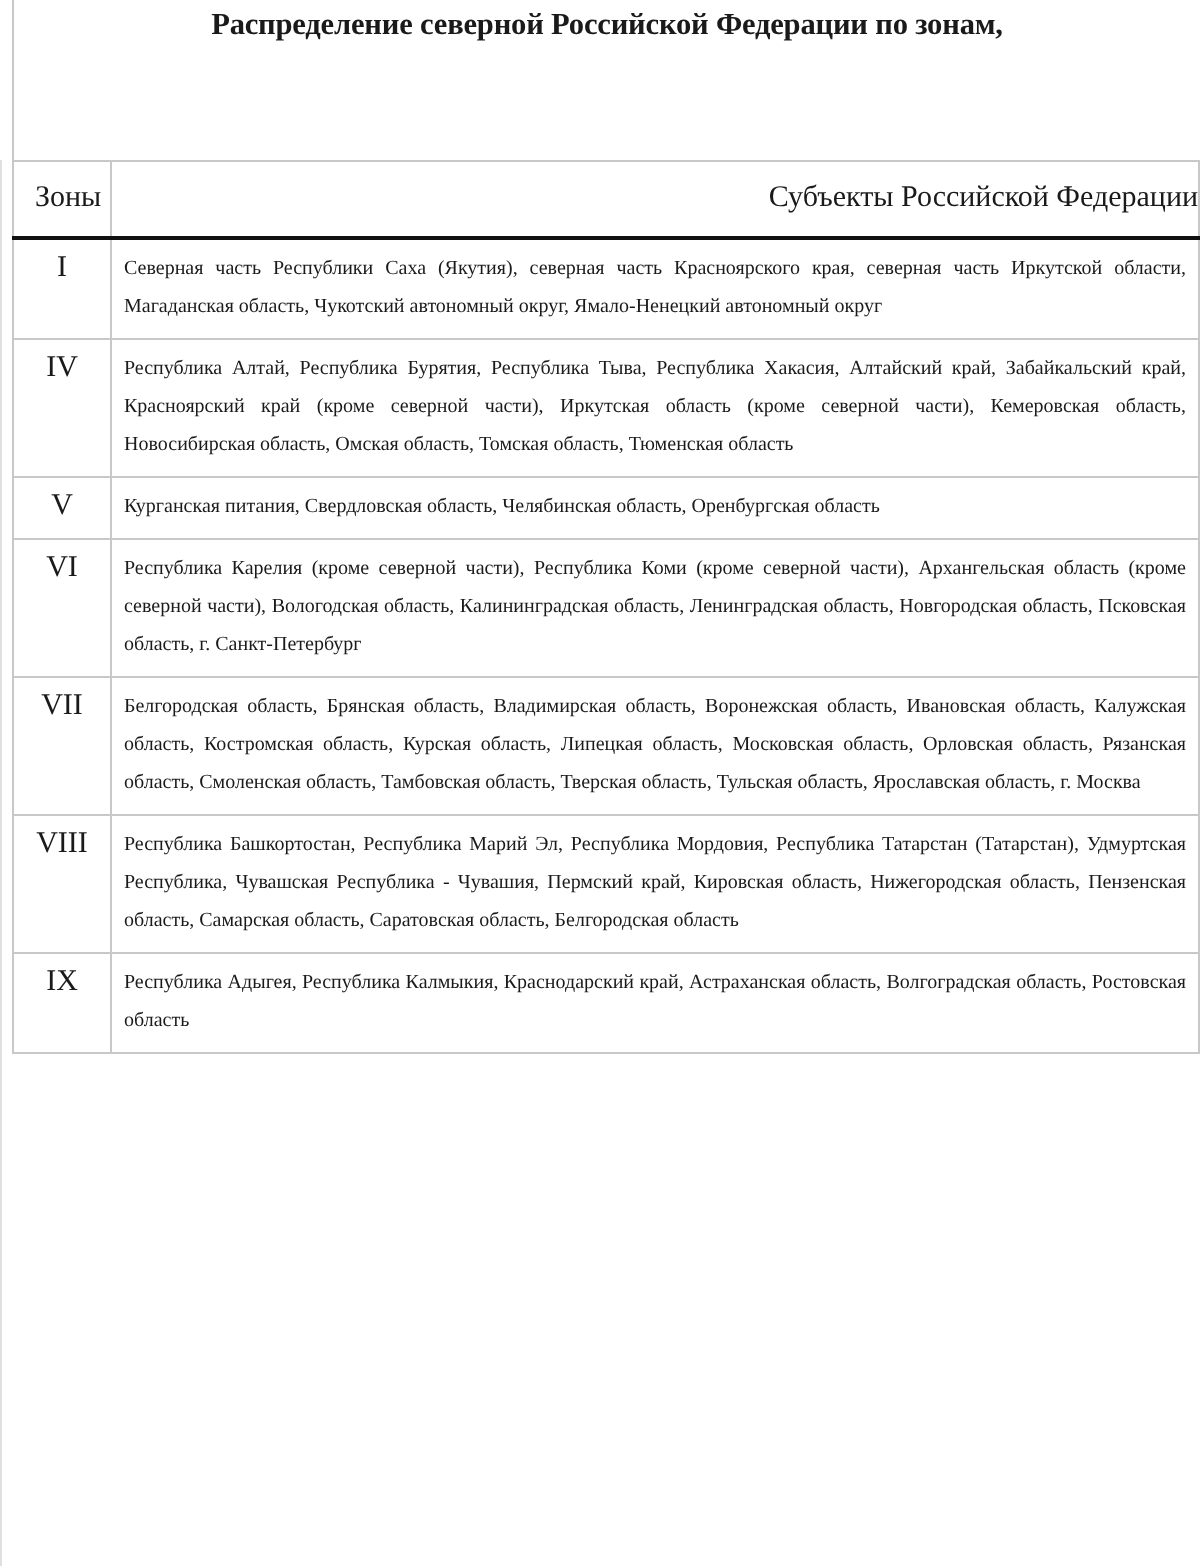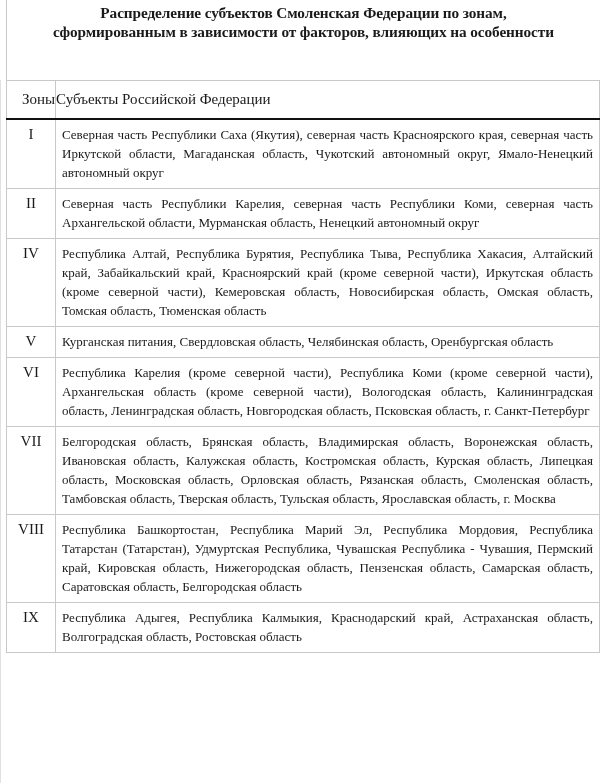--- a/index.html
+++ b/index.html
@@ -29,63 +29,58 @@
     table.zones td, table.zones th {
       border: 1px solid #c8c8c8;
       vertical-align: top;
     }
     table.zones th {
       font-weight: normal;
       height: 37px; padding: 0;
       vertical-align: middle;
       border-bottom: 2px solid #111;
     }
-    th.col-zone { width: 42px; text-align: right; padding-left: 6px !important; }
-    th.col-subj { text-align: left; }
+    th.col-zone { width: 42px; text-align: center; padding-left: 6px !important; }
+    th.col-subj { text-align: right; }
     td.zone {
       width: 42px; text-align: center; padding: 6px 0 0 0;
       font-size: 15px;
     }
     td.subj {
       padding: 5px 6px 6px 6px;
       text-align: justify;
       line-height: 19px;
-      font-size: 13px;
+      font-size: 10px;
     }
     .left-edge {
       position: absolute; left: 0; top: 80px; width: 1px; height: 703px; background: #e0e0e0;
     }
   </style>
 </head>
 <body>
 
 <div class="title-box">
   <div class="title">
-    <span>Распределение субъектов Смоленская Федерации по зонам,</span>
-    <span>сформированным в зависимости от факторов, влияющих на особенности</span>
+    <span>Распределение северной Российской Федерации по зонам,</span>
   </div>
 </div>
 
 <div class="left-edge"></div>
 
 <table class="zones">
   <thead>
     <tr>
       <th class="col-zone">Зоны</th>
       <th class="col-subj">Субъекты Российской Федерации</th>
     </tr>
   </thead>
   <tbody>
     <tr>
       <td class="zone">I</td>
       <td class="subj">Северная часть Республики Саха (Якутия), северная часть Красноярского края, северная часть Иркутской области, Магаданская область, Чукотский автономный округ, Ямало-Ненецкий автономный округ</td>
-    </tr>
-    <tr>
-      <td class="zone">II</td>
-      <td class="subj">Северная часть Республики Карелия, северная часть Республики Коми, северная часть Архангельской области, Мурманская область, Ненецкий автономный округ</td>
     </tr>
     <tr>
       <td class="zone">IV</td>
       <td class="subj">Республика Алтай, Республика Бурятия, Республика Тыва, Республика Хакасия, Алтайский край, Забайкальский край, Красноярский край (кроме северной части), Иркутская область (кроме северной части), Кемеровская область, Новосибирская область, Омская область, Томская область, Тюменская область</td>
     </tr>
     <tr>
       <td class="zone">V</td>
       <td class="subj">Курганская питания, Свердловская область, Челябинская область, Оренбургская область</td>
     </tr>
     <tr>

